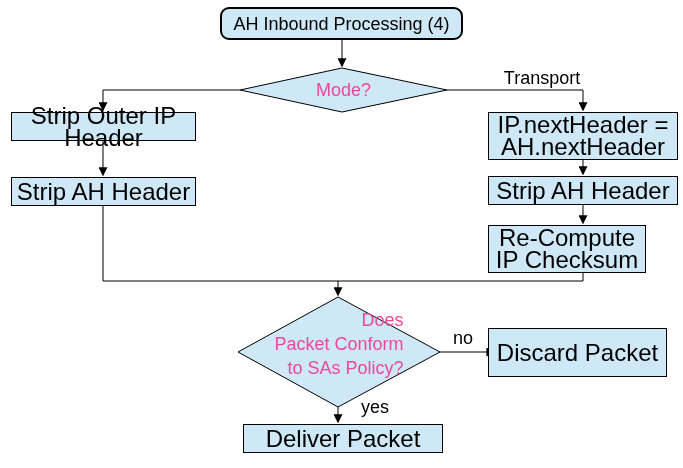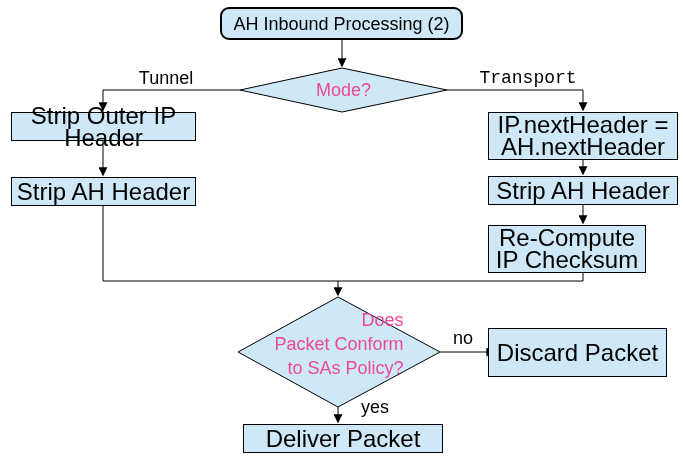--- a/index.html
+++ b/index.html
@@ -81,21 +81,21 @@
     <line x1="103" y1="141" x2="103" y2="175" stroke="#000000" marker-end="url(#arrow)"></line>
     <line x1="583" y1="160" x2="583" y2="174" stroke="#000000" marker-end="url(#arrow)"></line>
     <line x1="583" y1="205" x2="583" y2="223" stroke="#000000" marker-end="url(#arrow)"></line>
     <polyline points="103,206 103,281 338,281" fill="none" stroke="#000000"></polyline>
     <polyline points="583,273 583,281 338,281" fill="none" stroke="#000000"></polyline>
     <line x1="338" y1="281" x2="338" y2="295" stroke="#000000" marker-end="url(#arrow)"></line>
     <line x1="440" y1="352" x2="494" y2="352" stroke="#000000" marker-end="url(#arrow)"></line>
     <line x1="338" y1="407" x2="338" y2="422" stroke="#000000" marker-end="url(#arrow)"></line>
   </svg>
 
-  <div class="node start" style="left:220px; top:7px; width:243px; height:33px;">AH Inbound Processing (2)</div>
+  <div class="node start" style="left:220px; top:7px; width:243px; height:33px;">AH Inbound Processing (4)</div>
 
   <div class="node" style="left:11px; top:112px; width:185px; height:29px;">Strip Outer IP Header</div>
 
   <div class="node" style="left:11px; top:177px; width:185px; height:29px;">Strip AH Header</div>
 
   <div class="node" style="left:488px; top:112px; width:190px; height:48px;">IP.nextHeader =
 AH.nextHeader</div>
 
   <div class="node" style="left:488px; top:176px; width:190px; height:29px;">Strip AH Header</div>
 
@@ -105,21 +105,20 @@
   <div class="node" style="left:488px; top:328px; width:179px; height:49px;">Discard Packet</div>
 
   <div class="node" style="left:243px; top:424px; width:200px; height:29px;">Deliver Packet</div>
 
   <div class="diamond-label" style="left:240px; top:68px; width:207px; height:44px;">Mode?</div>
 
   <div class="diamond-label" style="left:238px; top:308px; width:202px; height:72px;">Does
 Packet Conform
 to SAs Policy?</div>
 
-  <div class="edge-label" style="left:116px; top:68px; width:100px;">Tunnel</div>
 
-  <div class="edge-label" style="left:473px; top:68px; width:110px;font-family:Liberation Mono, monospace;">Transport</div>
+  <div class="edge-label" style="left:487px; top:68px; width:110px;">Transport</div>
 
   <div class="edge-label" style="left:444px; top:328px; width:38px;">no</div>
 
   <div class="edge-label" style="left:352px; top:397px; width:46px;">yes</div>
 
 </div>
 
 </body></html>

